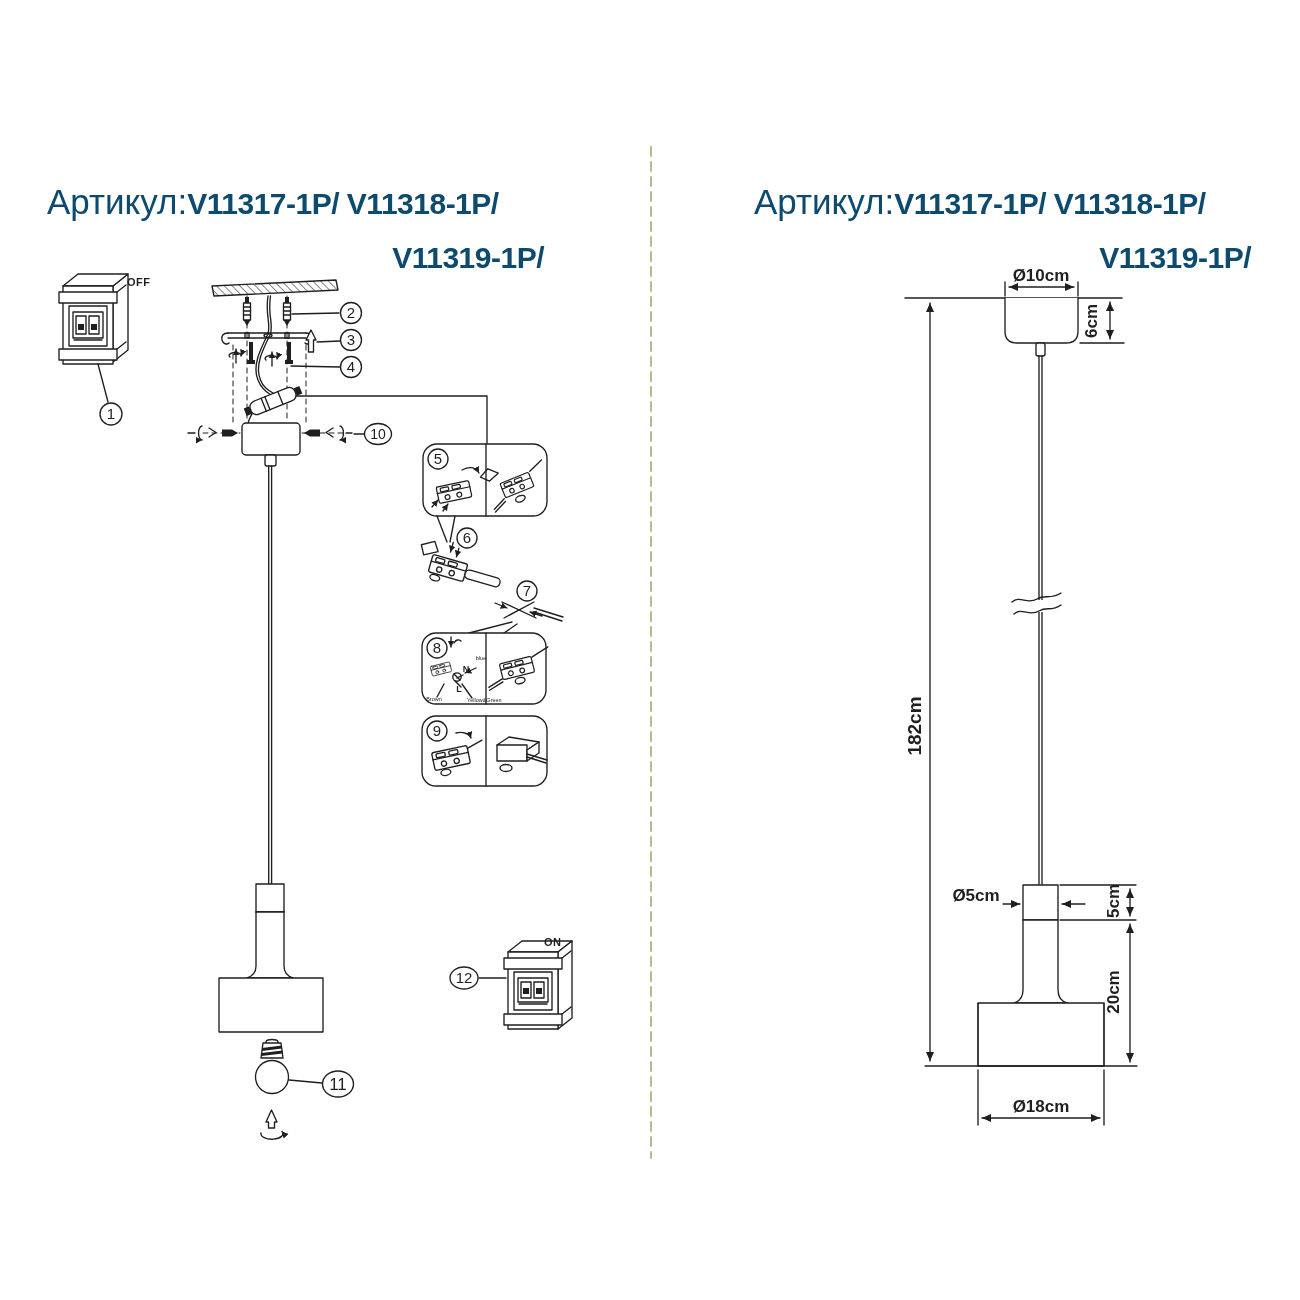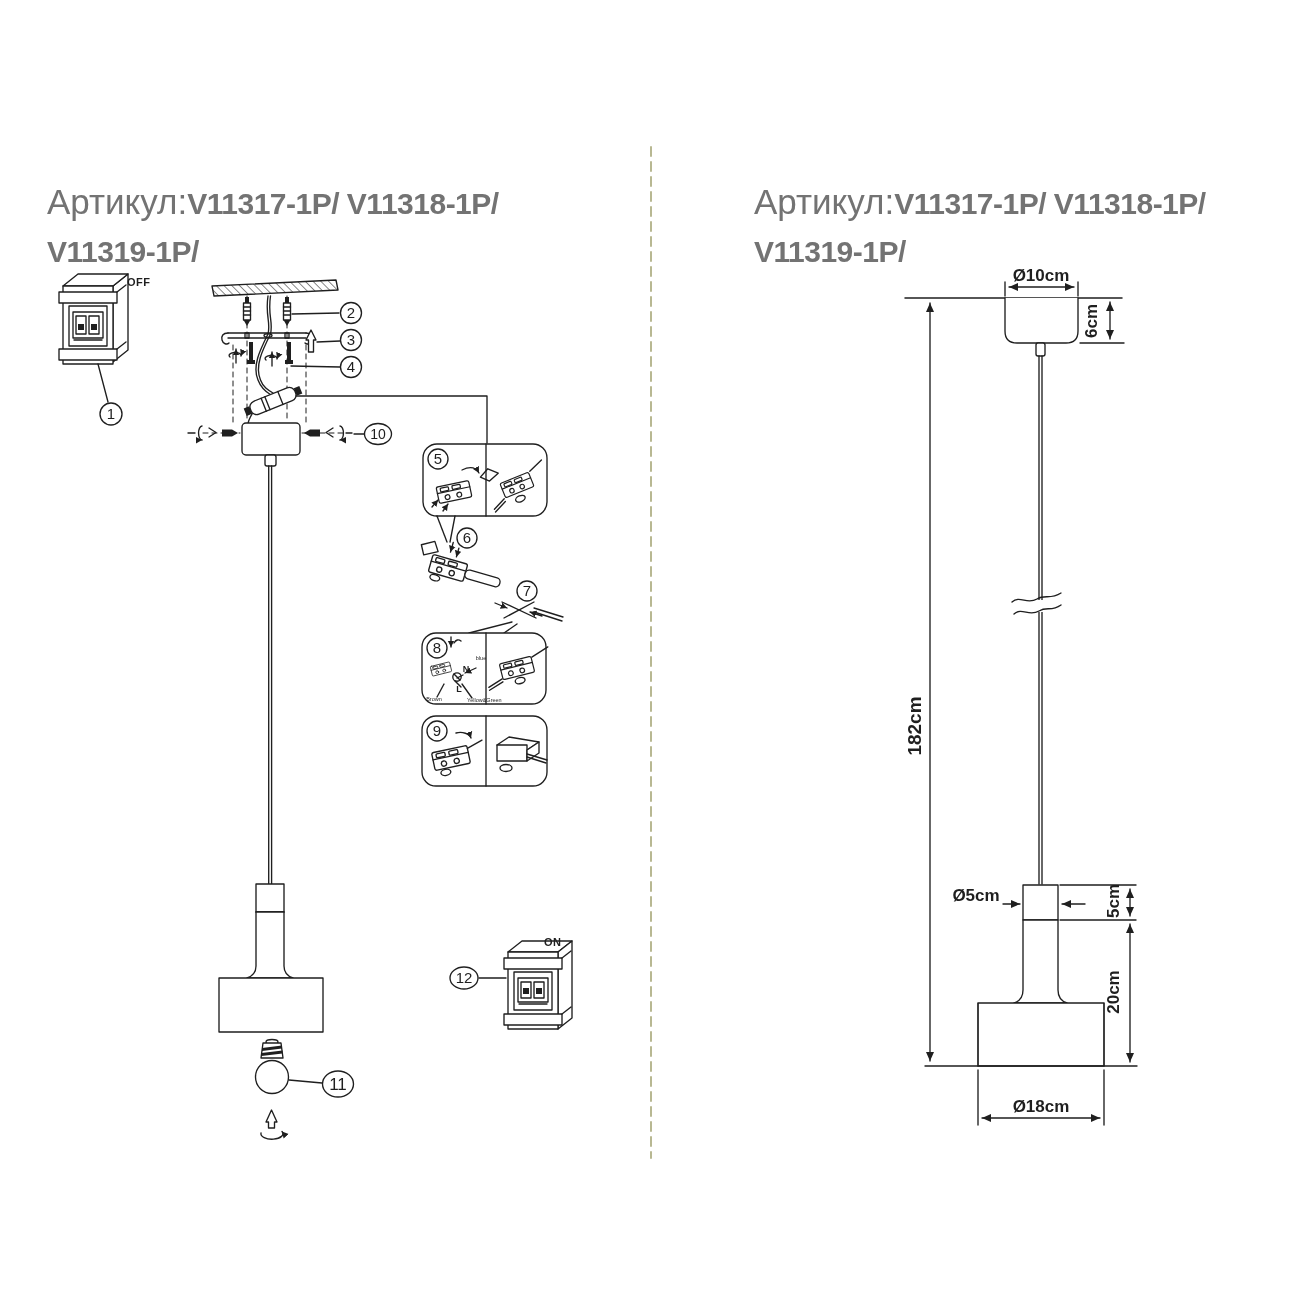--- a/index.html
+++ b/index.html
@@ -1,22 +1,22 @@
 <!DOCTYPE html>
 <html><head>
 <meta charset="utf-8">
 <style>
   html,body{margin:0;padding:0;background:#fff;}
   #page{position:relative;width:1300px;height:1300px;background:#ffffff;overflow:hidden;
         font-family:"Liberation Sans",sans-serif;color:#1c1c1c;}
-  .title{position:absolute;width:497px;color:#737373;}
+  .title{position:absolute;width:497px;color:#0c4a6e;}
   .trow1{display:flex;align-items:baseline;line-height:36px;white-space:nowrap;}
   .tlabel{font-size:35px;font-weight:400;}
   .tcodes{font-size:30px;font-weight:700;margin-left:0;letter-spacing:-0.5px;}
-  .trow2{font-size:30px;font-weight:700;letter-spacing:-0.5px;line-height:32px;margin-top:14px;}
+  .trow2{text-align:right;font-size:30px;font-weight:700;letter-spacing:-0.5px;line-height:32px;margin-top:20px;}
   svg{position:absolute;left:0;top:0;}
   svg text{fill:#1f1f1f;stroke:none;font-family:"Liberation Sans",sans-serif;}
   .num{font-size:15px;}
   .num14{font-size:14px;}
   .num17{font-size:17px;}
   .dim{font-size:17px;font-weight:700;}
   .dimL{font-size:19px;font-weight:700;}
   .onoff{font-size:11px;font-weight:700;letter-spacing:0.5px;}
   .wl{font-size:9px;font-weight:700;}
   .wt{font-size:5.5px;}

